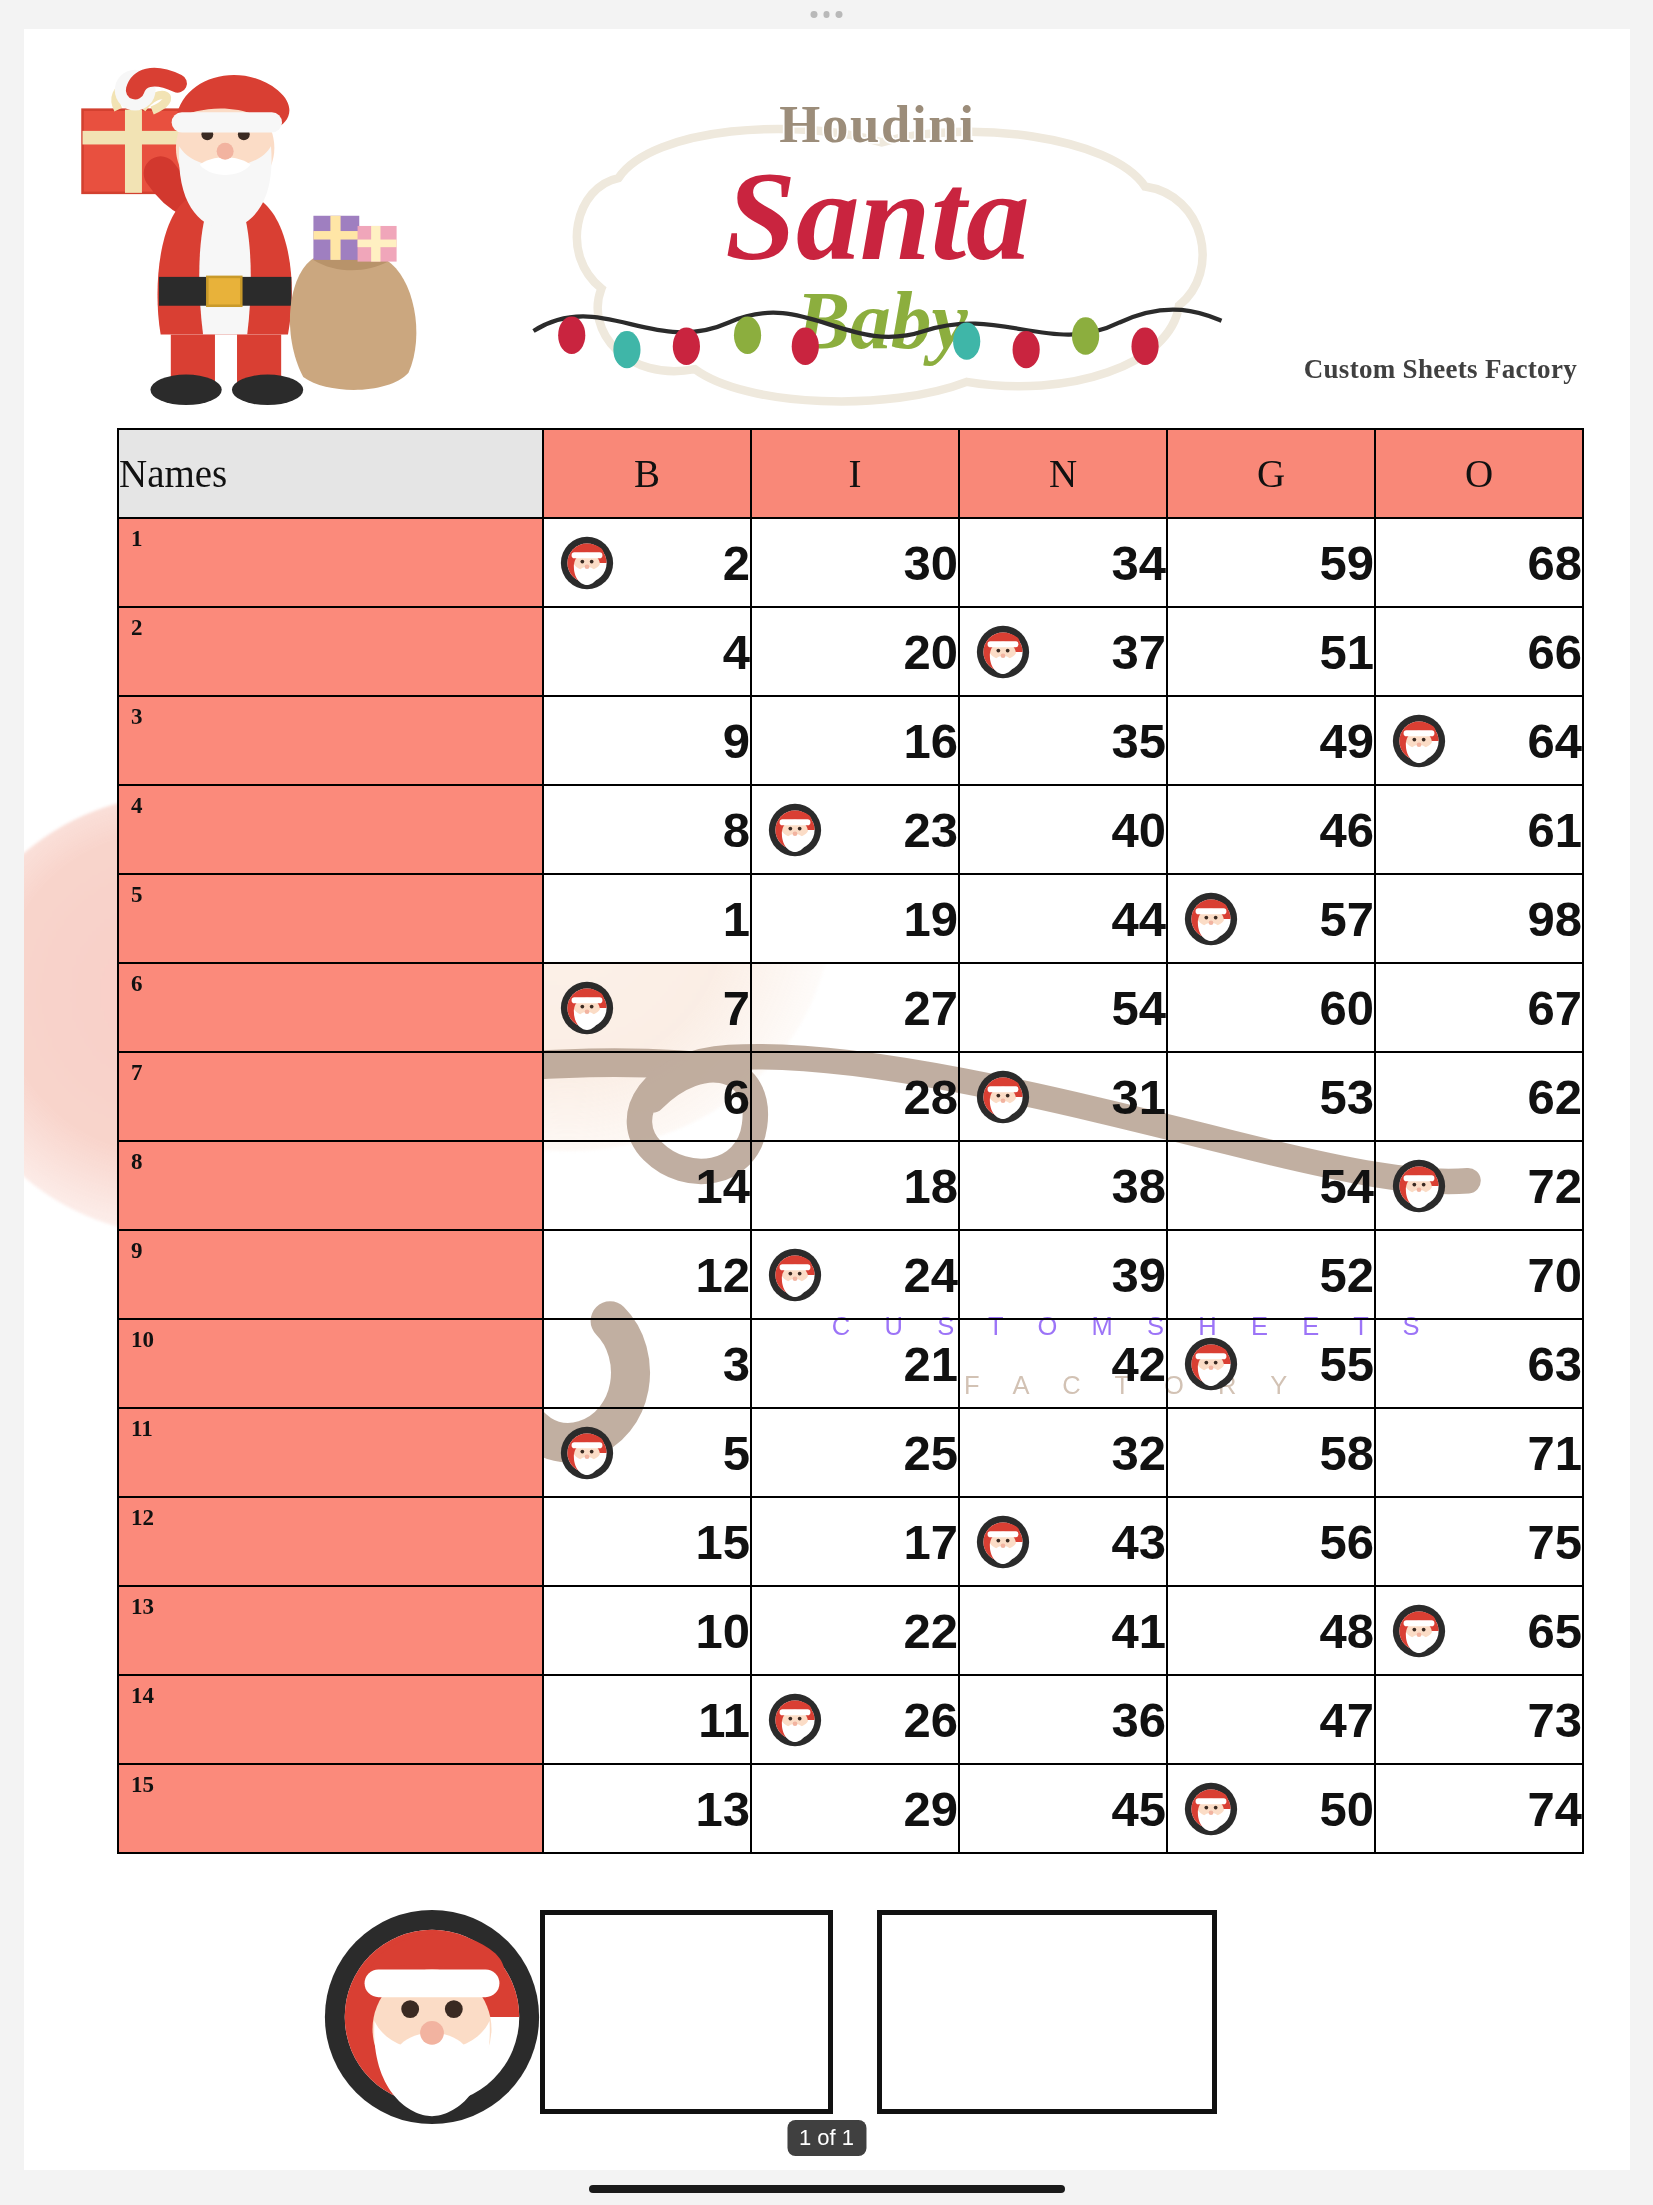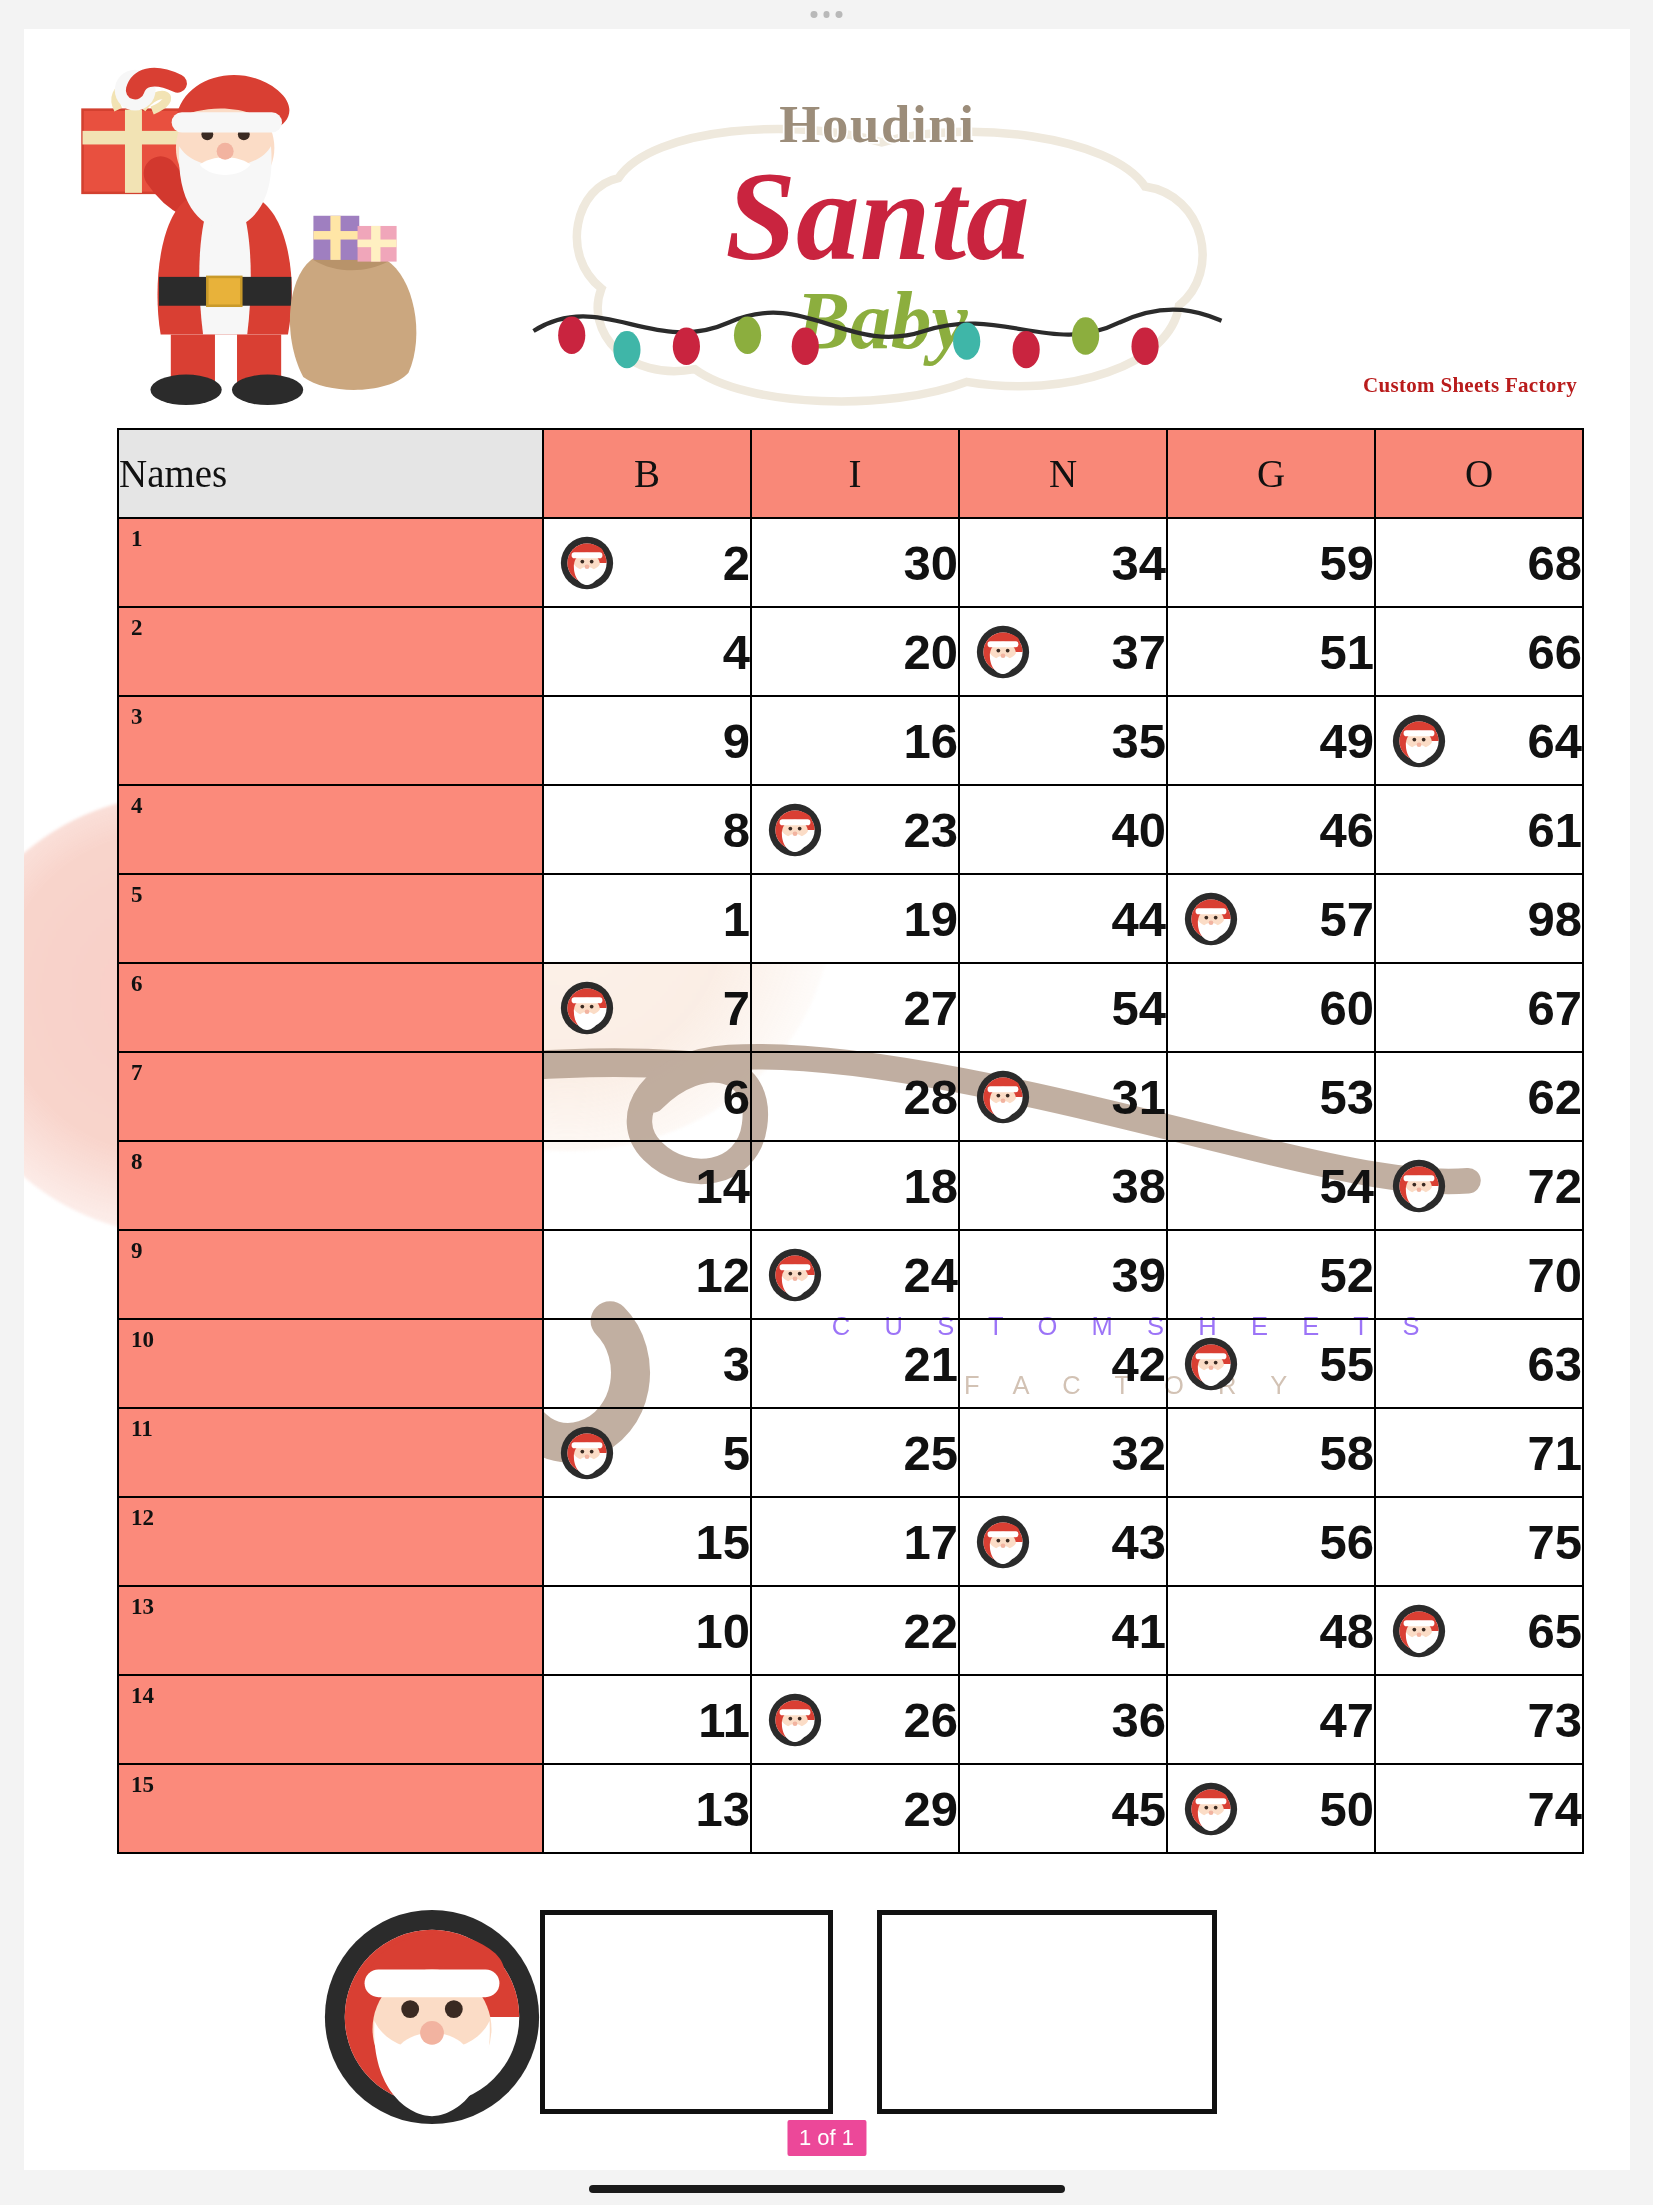--- a/index.html
+++ b/index.html
@@ -111,25 +111,25 @@
   .logo-art {
     position: absolute;
     left: 501px;
     top: 47px;
     width: 705px;
     height: 357px;
   }
   .brand {
     position: absolute;
     right: 53px;
-    top: 344px;
+    top: 325px;
     font-family: "Liberation Serif", serif;
     font-weight: bold;
-    font-size: 21px;
-    color: #b91c1c;
+    font-size: 27px;
+    color: #404040;
     letter-spacing: 0.3px;
   }
 
   
   .bingo {
     position: absolute;
     left: 93px;
     top: 399px;
     width: 1466px;
     border-collapse: collapse;
@@ -229,26 +229,26 @@
     height: 204px;
     border: 5.1px solid #111;
     background: #fff;
     box-sizing: border-box;
   }
   .page-badge {
     position: absolute;
     left: 50%;
     transform: translateX(-50%);
     bottom: 49px;
-    background: #ec4899;
+    background: #404040;
     color: #fff;
     font-family: "Liberation Sans", sans-serif;
     font-size: 22px;
     padding: 5.1px 12px;
-    border-radius: 2px;
+    border-radius: 8px;
     z-index: 55;
     text-align: center;
   }
 </style>
 </head>
 <body>
 
 <div class="page">
 
   <div class="grip">

